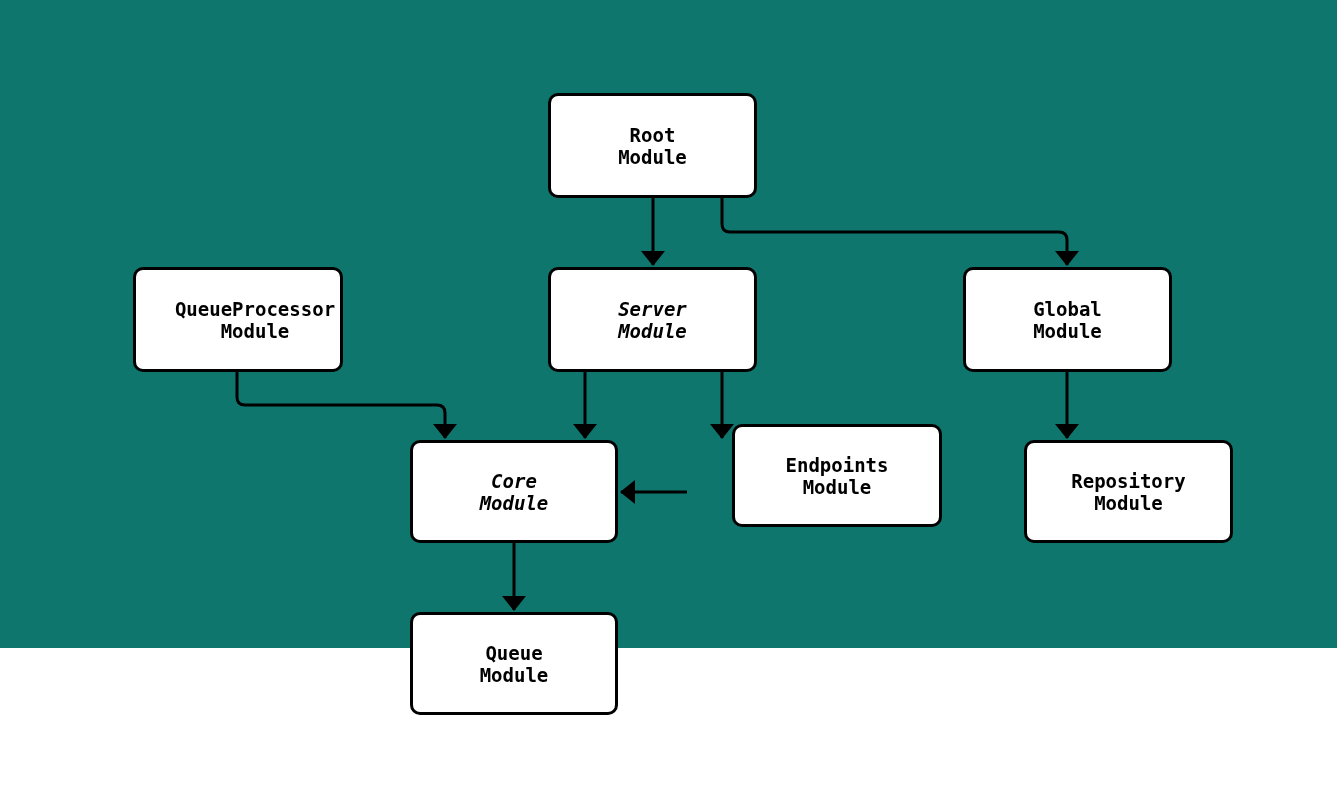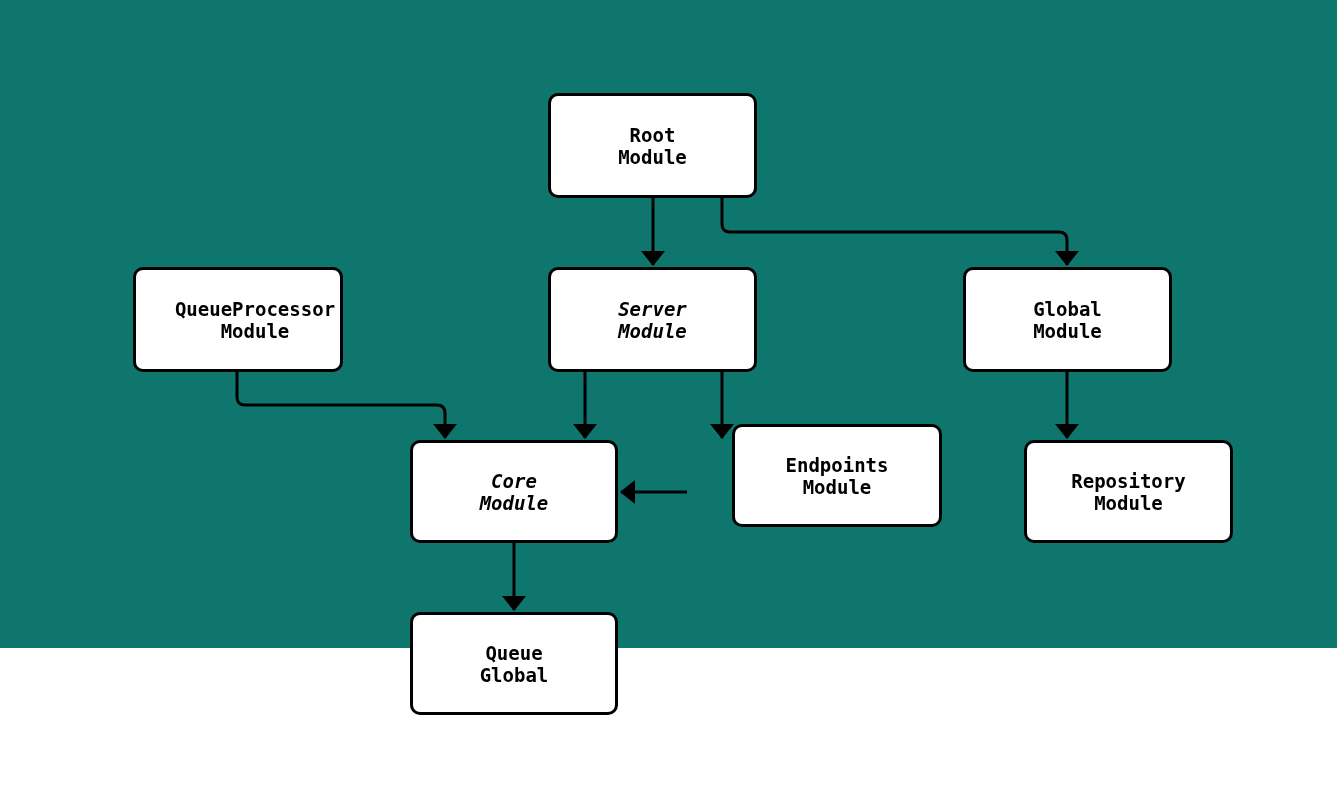--- a/index.html
+++ b/index.html
@@ -107,16 +107,16 @@
 Module</span>
   </div>
 
   <div class="node n-repository">
     <span class="node-label">Repository
 Module</span>
   </div>
 
   <div class="node n-queue">
     <span class="node-label">Queue
-Global</span>
+Module</span>
   </div>
 
 </div>
 
 </body></html>

